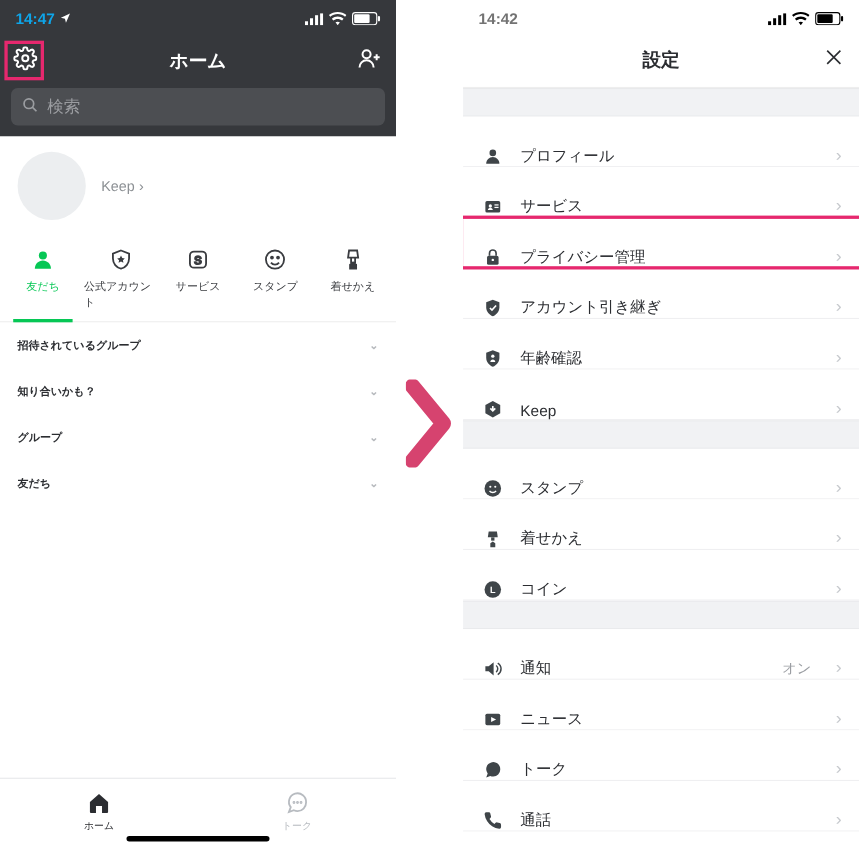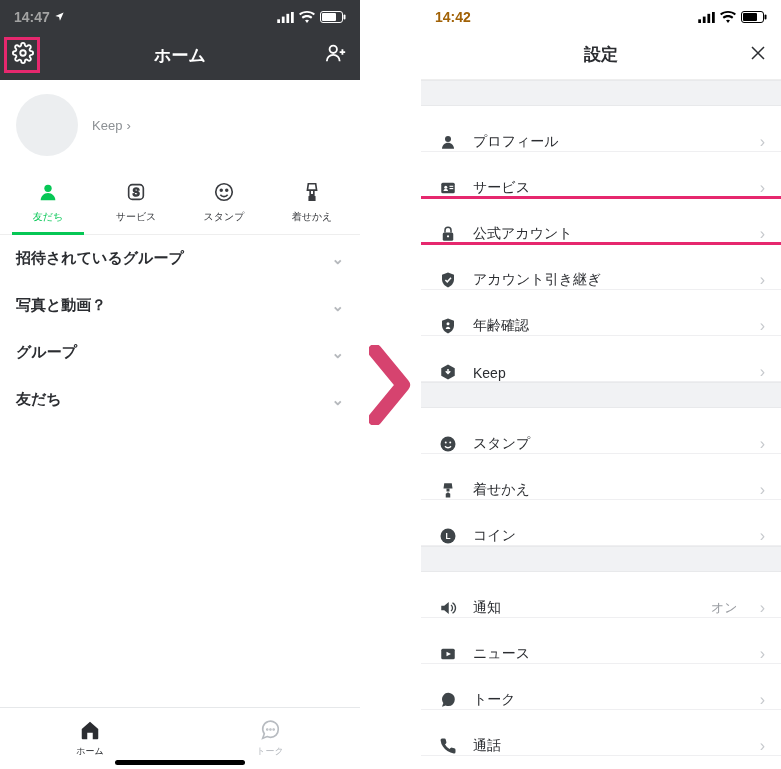--- a/index.html
+++ b/index.html
@@ -18,23 +18,23 @@
     background: #fff;
     position: relative;
     overflow: hidden;
     flex: 0 0 360px;
   }
   .phone-left { border-right: none; }
   .gap { flex: 0 0 61px; display:flex; align-items:center; justify-content:center; height:769px;}
   
   .statusbar {
     height: 30px; display:flex; align-items:center; justify-content:space-between;
-    padding: 4px 14px 0 14px; font-size: 14px; font-weight: 600; color:#a3a3a3;
-  }
-  .statusbar.dark { color:#a16207; }
+    padding: 4px 14px 0 14px; font-size: 14px; font-weight: 600; color:#0ea5e9;
+  }
+  .statusbar.dark { color:#737373; }
   .sb-icons { display:flex; gap:5px; align-items:center; }
   .sb-icons svg { display:block; }
   
   .nav-dark {
     background:#36383c; color:#fff; height:50px;
     display:flex; align-items:center; justify-content:space-between; padding:0 12px;
     position:relative;
   }
   .nav-dark .title { position:absolute; left:0; right:0; text-align:center; font-size:17px; font-weight:600; }
   .highlight-box {
@@ -52,21 +52,21 @@
   }
   .avatar { width:62px; height:62px; border-radius:50%; background:#eceef0; }
   .keep-link { color:#8c9094; font-size:13px; display:flex; align-items:center; gap:4px; }
   
   .cat-tabs { display:flex; justify-content:space-around; padding:6px 4px 0 4px; border-bottom:1px solid #eee;}
   .cat-tab { display:flex; flex-direction:column; align-items:center; gap:4px; font-size:10px; color:#3a3c40; padding:6px 2px 10px 2px; position:relative; flex:1;}
   .cat-tab.active { color:#06c755; }
   .cat-tab.active::after { content:""; position:absolute; bottom:-1px; left:8px; right:8px; height:3px; background:#06c755; }
   .cat-tab .ic { width:28px; height:28px; display:flex; align-items:center; justify-content:center;}
   
-  .collapse-item { display:flex; align-items:center; justify-content:space-between; padding:14px 16px; font-size:15px; font-weight:700; color:#2b2d31;gap:32px;}
+  .collapse-item { display:flex; align-items:center; justify-content:space-between; padding:14px 16px; font-size:10px; font-weight:700; color:#2b2d31;gap:32px;}
   .chev-down { color:#b6b9bd; }
   
   .tabbar { position:absolute; bottom:0; left:0; right:0; height:62px; border-top:1px solid #e6e8ea; background:#fff; display:flex; }
   .tabbar .tab { flex:1; display:flex; flex-direction:column; align-items:center; justify-content:center; gap:2px; font-size:9px; color:#b7bbc0;}
   .tabbar .tab.active { color:#2b2d31; }
   .home-indicator { position:absolute; bottom:4px; left:50%; transform:translateX(-50%); width:130px; height:5px; background:#000; border-radius:3px;}
   
   .nav-light {
     background:#fff; color:#2b2d31; height:50px; border-bottom:1px solid #eee;
     display:flex; align-items:center; justify-content:flex-end; padding:0 14px; position:relative;
@@ -133,39 +133,57 @@
         <span class="title">ホーム</span>
         <span style="z-index:2">
           <svg width="24" height="22" viewBox="0 0 24 24" fill="none" stroke="#fff" stroke-width="2">
               <circle cx="9" cy="8" r="4"></circle>
               <path d="M2 21c0-3.9 3.1-7 7-7s7 3.1 7 7"></path>
               <path d="M19 8v6M16 11h6"></path>
             </svg>
         </span>
         <div class="highlight-box" style="left:4px; top:7px; width:36px; height:36px;"></div>
       </div>
+      <div class="searchbar">
+        <div class="search-input">
+          <span><svg width="15" height="15" viewBox="0 0 24 24" fill="none" stroke="#9b9da1" stroke-width="2.5">
+                <circle cx="10" cy="10" r="7"></circle>
+                <path d="M21 21l-6-6"></path>
+              </svg></span>
+          <span>検索</span>
+        </div>
+      </div>
     </div>
 
     <div class="profile-row">
       <div class="avatar"></div>
       <div class="keep-link">
         <span>Keep</span>
         <span>›</span>
       </div>
     </div>
 
     <div class="cat-tabs">
       <div class="cat-tab active">
         <span class="ic">
             <svg width="22" height="22" viewBox="0 0 24 24" fill="#06c755">
               <circle cx="12" cy="8" r="4"></circle>
               <path d="M4 21c0-4.4 3.6-8 8-8s8 3.6 8 8"></path>
             </svg>
           </span>
         <span>友だち</span>
+      </div>
+      <div class="cat-tab">
+        <span class="ic">
+            <svg width="22" height="22" viewBox="0 0 24 24" fill="none" stroke="#3a3c40" stroke-width="1.8">
+              <path d="M12 3l8 3v5c0 5-3.4 9-8 10-4.6-1-8-5-8-10V6l8-3z"></path>
+              <path d="M12 8l1.2 2.4 2.6.4-1.9 1.8.5 2.6L12 14l-2.4 1.2.5-2.6-1.9-1.8 2.6-.4L12 8z" fill="#3a3c40" stroke="none"></path>
+            </svg>
+          </span>
+        <span>公式アカウント</span>
       </div>
       <div class="cat-tab">
         <span class="ic">
             <svg width="22" height="22" viewBox="0 0 24 24" fill="none" stroke="#3a3c40" stroke-width="1.8">
               <rect x="4" y="4" width="16" height="16" rx="4"></rect>
               <text x="12" y="16" text-anchor="middle" font-size="11" fill="#3a3c40" font-family="sans-serif">S</text>
             </svg>
           </span>
         <span>サービス</span>
       </div>
@@ -191,21 +209,21 @@
         <span>着せかえ</span>
       </div>
     </div>
 
     <div>
       <div class="collapse-item">
           <span>招待されているグループ</span>
           <span class="chev-down">⌄</span>
         </div>
       <div class="collapse-item">
-          <span>写真と動画？</span>
+          <span>知り合いかも？</span>
           <span class="chev-down">⌄</span>
         </div>
       <div class="collapse-item">
           <span>グループ</span>
           <span class="chev-down">⌄</span>
         </div>
       <div class="collapse-item">
           <span>友だち</span>
           <span class="chev-down">⌄</span>
         </div>
@@ -299,21 +317,21 @@
       <span class="chev">›</span>
     </div>
     <div class="setting-row" style="z-index:1">
       <span class="ric">
           <svg width="18" height="18" viewBox="0 0 24 24" fill="#3f4549">
             <rect x="5" y="10" width="14" height="11" rx="2"></rect>
             <path d="M8 10V7a4 4 0 0 1 8 0v3" fill="none" stroke="#3f4549" stroke-width="2"></path>
             <circle cx="12" cy="15" r="1.5" fill="#fff"></circle>
           </svg>
         </span>
-      <span>公式アカウント</span>
+      <span>プライバシー管理</span>
       <span class="chev">›</span>
       <div class="row-highlight"></div>
     </div>
     <div class="setting-row">
       <span class="ric">
           <svg width="18" height="18" viewBox="0 0 24 24" fill="#3f4549">
             <path d="M12 2l8 3v6c0 5-3.4 9-8 11-4.6-2-8-6-8-11V5l8-3z"></path>
             <path d="M8.5 12l2.5 2.5L16 9" fill="none" stroke="#fff" stroke-width="2"></path>
           </svg>
         </span>

